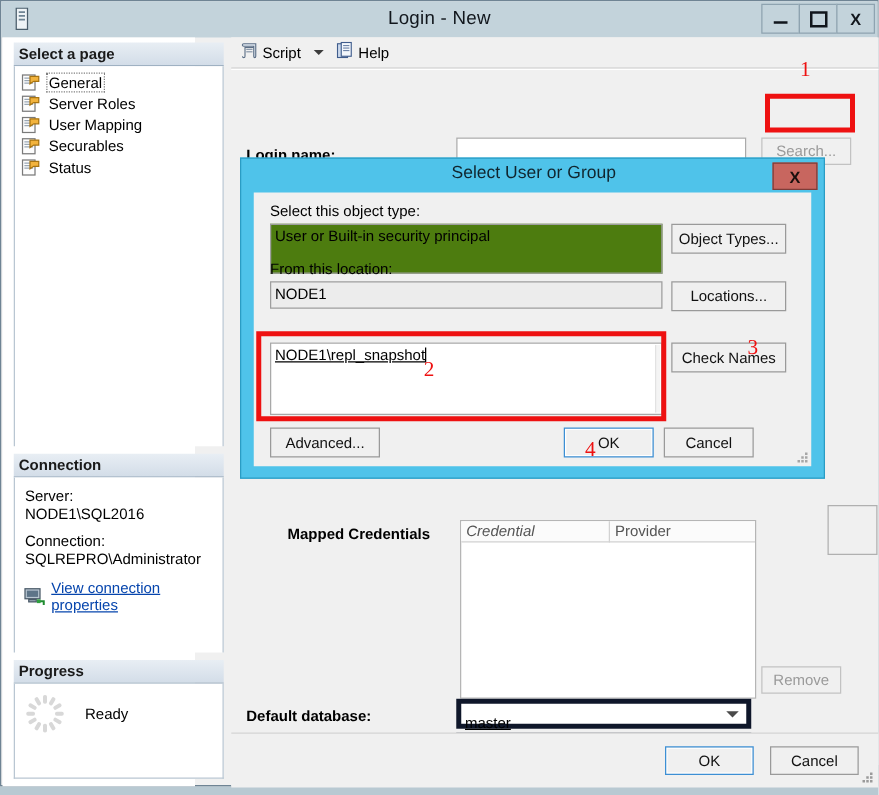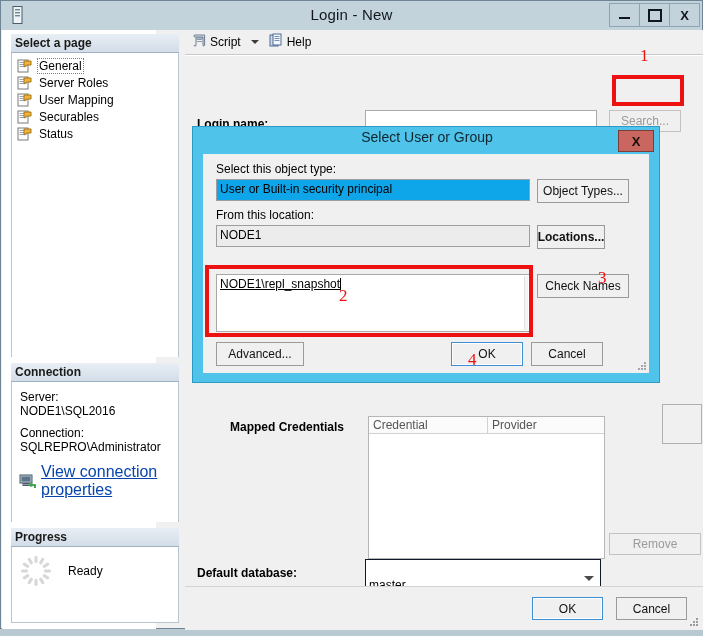--- a/index.html
+++ b/index.html
@@ -132,21 +132,21 @@
 
   .conn-field { font-size: 12px; line-height: 14px; padding-left: 8px; }
   .conn-gap { height: 8px; }
   .viewlink {
     display: flex; align-items: center;
     padding-left: 7px; margin-top: 9px;
   }
   .viewlink a {
     color: #0645ad;
     text-decoration: underline;
-    font-size: 16px;
+    font-size: 12px;
   }
   .conn-icon { width: 18px; height: 15px; margin-right: 4px; position: relative; flex: none; }
 
   .progress-row { display: flex; align-items: center; padding: 7px 0 0 7px; }
   .spinner {
     width: 34px; height: 34px;
     flex: none;
     margin-right: 15px;
   }
   .spinner-label { font-size: 12px; }
@@ -253,24 +253,24 @@
     font-size: 12px;
     color: #555;
     padding: 1px 0 0 4px;
     box-sizing: border-box;
     height: 17px;
   }
 
   .combo {
     position: absolute;
     background: #ffffff;
-    border: 1px solid #0f172a;
-    box-sizing: border-box;
-    font-size: 12px;
-    padding: 18px 3px;
+    border: 4px solid #0f172a;
+    box-sizing: border-box;
+    font-size: 12px;
+    padding: 8px 3px;
     color: #000;
     text-decoration: underline;
   }
   .combo .arrow {
     position: absolute;
     right: 6px; top: 50%;
     margin-top: -2px;
     width: 0; height: 0;
     border-left: 5px solid transparent;
     border-right: 5px solid transparent;
@@ -559,26 +559,26 @@
 
         <div class="radio-row" style="left:24px; top:86px;">
           <span class="radio on"></span>
           <span>Windows authentication</span>
         </div>
 
         <div class="lblrow" style="left:45px; top:364px;">Mapped Credentials</div>
 
         <div class="grid" style="left:183px; top:360px; width:237px; height:143px;">
           <div class="grid-head">
-            <div class="grid-col" style="width:120px;">Credential</div>
+            <div class="grid-col" style="width:120px;font-style:italic;">Credential</div>
             <div class="grid-col" style="width:117px; border-right:none;">Provider</div>
           </div>
         </div>
 
-        <div class="btn disabled" style="left:424px; top:477px; width:92px; height:22px;">Remove</div>
+        <div class="btn disabled" style="left:424px; top:477px; width:64px; height:22px;">Remove</div>
 
         <div class="lblrow" style="left:12px; top:510px;">Default database:</div>
         <div class="combo" style="left:180px; top:503px; width:236px; height:22px;">
           <span>master</span>
           <span class="arrow"></span>
         </div>
 
         <div class="lblrow" style="left:12px; top:537px;">Default language:</div>
         <div class="combo" style="left:180px; top:530px; width:236px; height:22px;">
           <span>&lt;default&gt;</span>
@@ -609,26 +609,26 @@
 
   </div>
 
   <div class="modal">
     <div class="modal-title">Select User or Group</div>
     <div class="modal-close">X</div>
 
     <div class="modal-body">
 
       <div class="modal-lbl" style="left:13px; top:8px;">Select this object type:</div>
-      <div class="tbox" style="left:13px; top:25px; width:314px; height:22px; background:#0ea5e9; border-color:#9e9e9e;">User or Built-in security principal</div>
+      <div class="tbox" style="left:13px; top:25px; width:314px; height:40px; background:#4d7c0f; border-color:#9e9e9e;">User or Built-in security principal</div>
       <div class="btn" style="left:334px; top:25px; width:92px; height:24px;">Object Types...</div>
 
       <div class="modal-lbl" style="left:13px; top:54px;">From this location:</div>
       <div class="tbox" style="left:13px; top:71px; width:314px; height:22px; background:#ececec; border-color:#9e9e9e;">NODE1</div>
-      <div class="btn" style="left:334px; top:71px; width:68px; height:24px;font-weight:bold;">Locations...</div>
+      <div class="btn" style="left:334px; top:71px; width:92px; height:24px;">Locations...</div>
 
 
       <div class="bigtext" style="left:13px; top:120px; width:314px; height:58px;">
         <span class="underl">NODE1\repl_snapshot</span><span class="caret-bar"></span>
         <span class="scroll-hint"></span>
       </div>
 
       <div class="btn" style="left:334px; top:120px; width:92px; height:24px;">Check Names</div>
 
       <div class="btn" style="left:13px; top:188px; width:88px; height:24px;">Advanced...</div>

